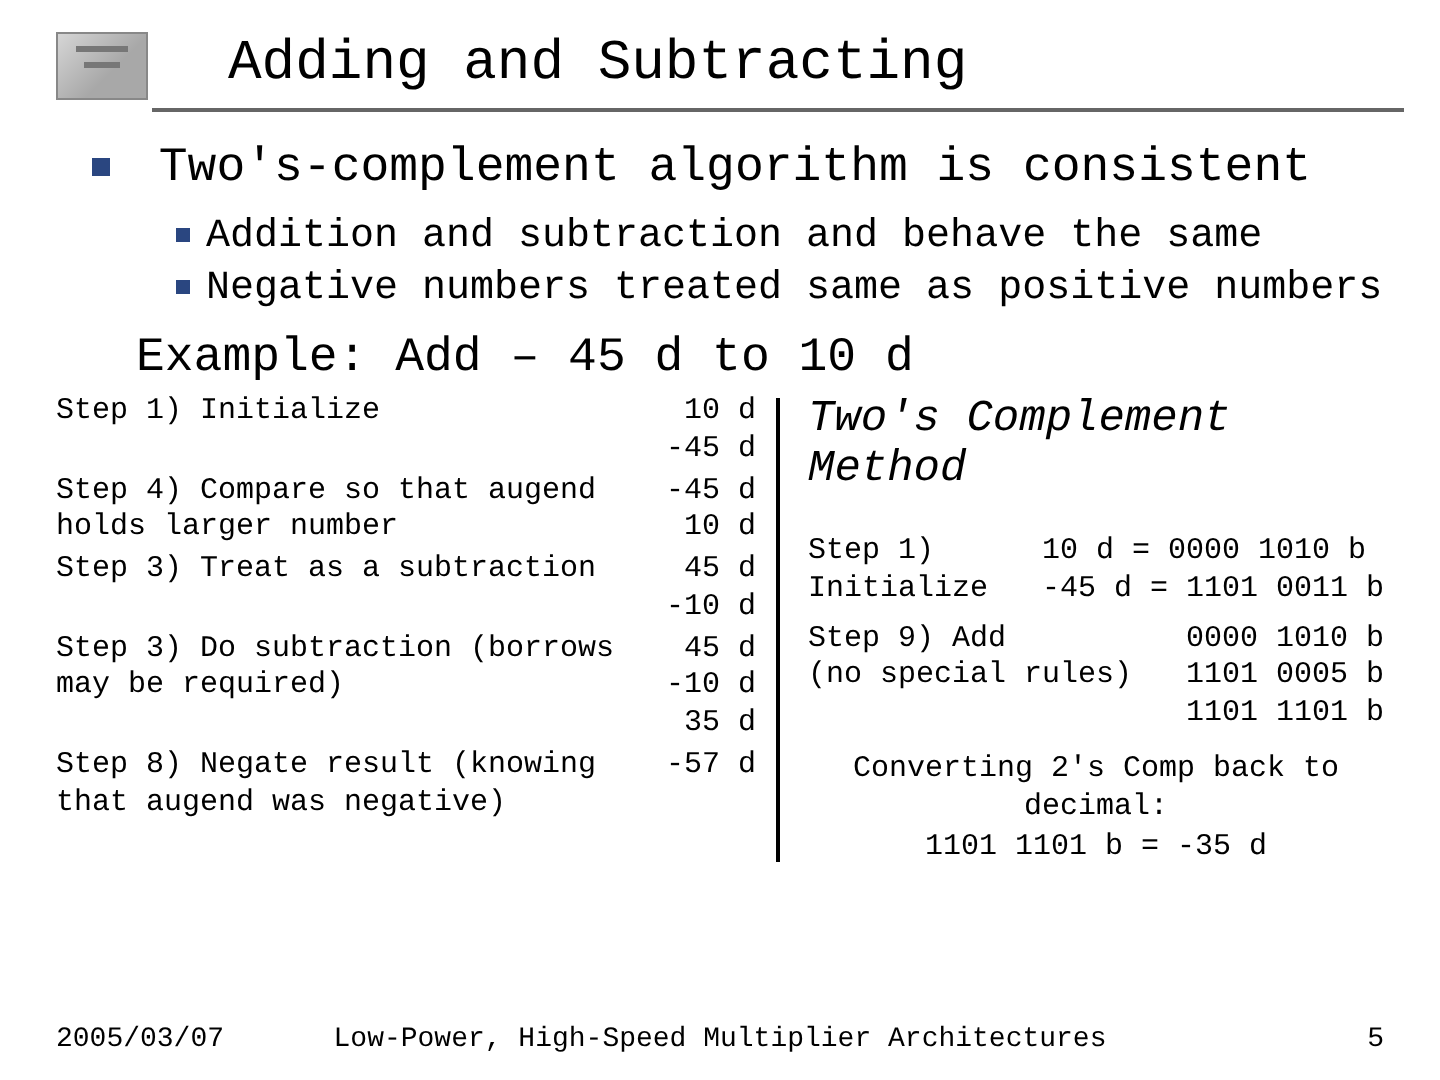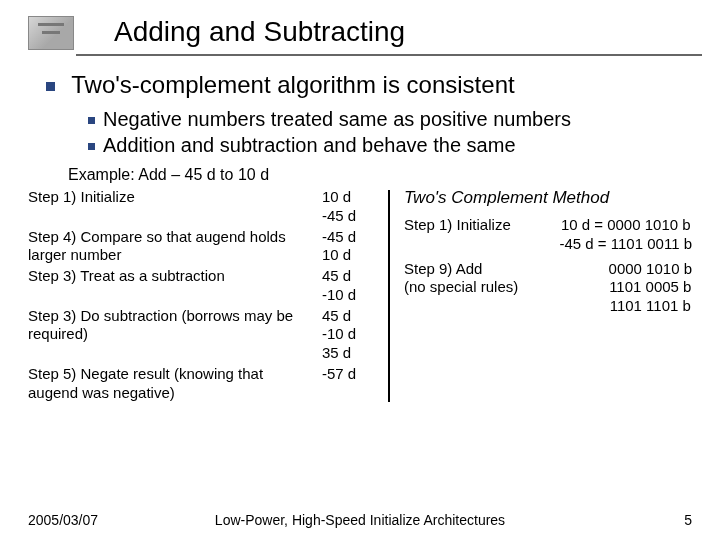--- a/index.html
+++ b/index.html
@@ -11,20 +11,21 @@
     font-family: Verdana, Tahoma, Geneva, sans-serif;
     color: #000;
     overflow: hidden;
   }
   .slide {
     position: relative;
     width: 720px;
     height: 540px;
     box-sizing: border-box;
     padding: 16px 28px 18px 28px;
+    font-family: Liberation Mono, monospace;
   }
   .title-row {
     display: flex;
     align-items: flex-end;
     gap: 12px;
   }
   .logo {
     width: 44px;
     height: 32px;
     background: linear-gradient(135deg, #d6d6d6 0%, #a8a8a8 60%);
@@ -87,21 +88,21 @@
     background: #2a4680;
     margin-right: 8px;
     vertical-align: 2px;
   }
   ul.level2 > li {
     font-size: 20px;
     line-height: 1.3;
   }
 
   .example-line {
-    font-size: 16px;
+    font-size: 24px;
     margin: 8px 0 4px 40px;
   }
 
   .cols {
     display: flex;
     gap: 0;
     margin-top: 4px;
     position: relative;
   }
   .col-left {
@@ -125,36 +126,37 @@
   .step-row {
     display: flex;
     align-items: flex-start;
     margin-bottom: 2px;
     font-size: 15px;
     line-height: 1.25;
   }
   .step-label { flex: 1; padding-right: 6px; }
   .step-vals {
     width: 56px;
+    text-align: right;
     white-space: pre-line;
     font-variant-numeric: tabular-nums;
   }
 
   .em { font-style: italic; }
 
   .r-row {
     display: flex;
     align-items: flex-start;
     font-size: 15px;
     line-height: 1.25;
     margin-bottom: 6px;
   }
   .r-label { flex: 1; padding-right: 6px; }
   .r-vals {
-    text-align: center;
+    text-align: left;
     white-space: pre-line;
     font-variant-numeric: tabular-nums;
   }
   .r-convert {
     font-size: 15px;
     text-align: center;
     margin-top: 8px;
     line-height: 1.3;
   }
 
@@ -187,22 +189,22 @@
     <div style="flex:1">
       <div class="title">Adding and Subtracting</div>
       <div class="title-underline"></div>
     </div>
   </div>
 
   <ul class="level1">
     <li>
       <span>Two's-complement algorithm is consistent</span>
       <ul class="level2">
+        <li>Addition and subtraction and behave the same</li>
         <li>Negative numbers treated same as positive numbers</li>
-        <li>Addition and subtraction and behave the same</li>
       </ul>
     </li>
   </ul>
 
   <div class="example-line">Example: Add – 45 d to 10 d</div>
 
   <div class="cols">
 
     <div class="col-left">
       <div class="step-row">
@@ -220,46 +222,50 @@
         <div class="step-vals"> 45 d
 -10 d</div>
       </div>
       <div class="step-row">
         <div class="step-label">Step 3) Do subtraction (borrows may be required)</div>
         <div class="step-vals"> 45 d
 -10 d
  35 d</div>
       </div>
       <div class="step-row">
-        <div class="step-label">Step 5) Negate result (knowing that augend was negative)</div>
+        <div class="step-label">Step 8) Negate result (knowing that augend was negative)</div>
         <div class="step-vals">-57 d</div>
       </div>
     </div>
 
     <div class="divider"></div>
 
     <div class="col-right">
-      <div class="em" style="font-size:17px; margin-bottom:8px;">Two's Complement Method</div>
+      <div class="em" style="font-size:22px; margin-bottom:20px;">Two's Complement Method</div>
 
       <div class="r-row">
         <div class="r-label">Step 1) Initialize</div>
         <div class="r-vals"> 10 d = 0000 1010 b
 -45 d = 1101 0011 b</div>
       </div>
       <div class="r-row">
         <div class="r-label" style="white-space:pre-line">Step 9) Add
 (no special rules)</div>
         <div class="r-vals">0000 1010 b
 1101 0005 b
 1101 1101 b</div>
       </div>
 
+      <div class="r-convert">
+        <div>Converting 2's Comp back to decimal:</div>
+        <div>1101 1101 b = -35 d</div>
+      </div>
     </div>
 
   </div>
 
   <div class="footer">
-    <div class="footer-center">Low-Power, High-Speed Initialize Architectures</div>
+    <div class="footer-center">Low-Power, High-Speed Multiplier Architectures</div>
     <div class="footer-left">2005/03/07</div>
     <div class="footer-right">5</div>
   </div>
 
 </div>
 
 </body></html>

